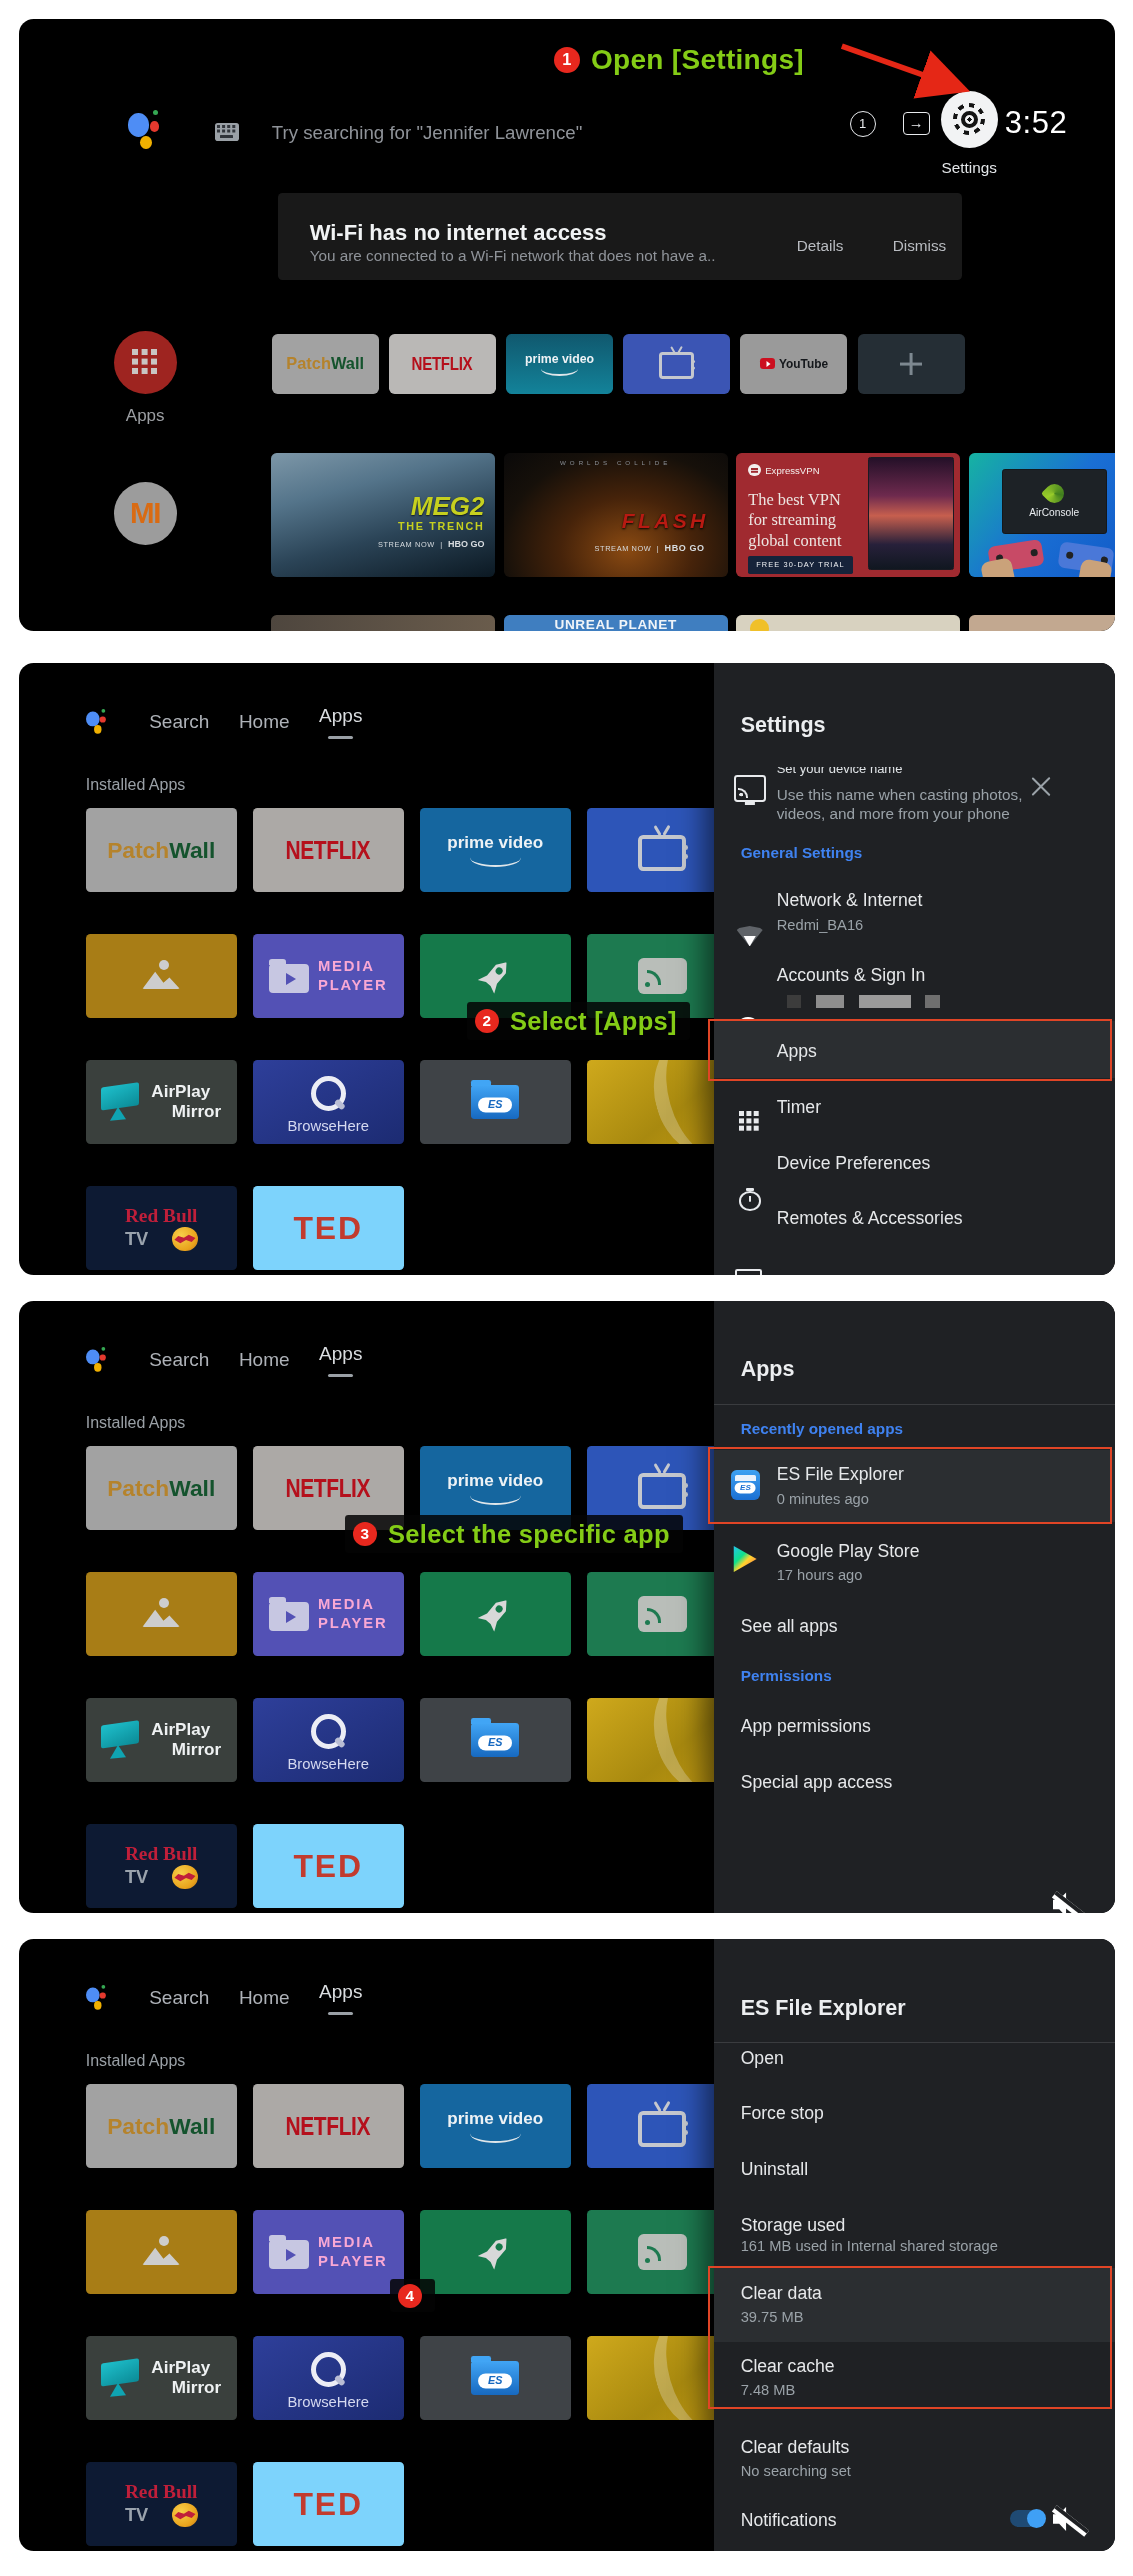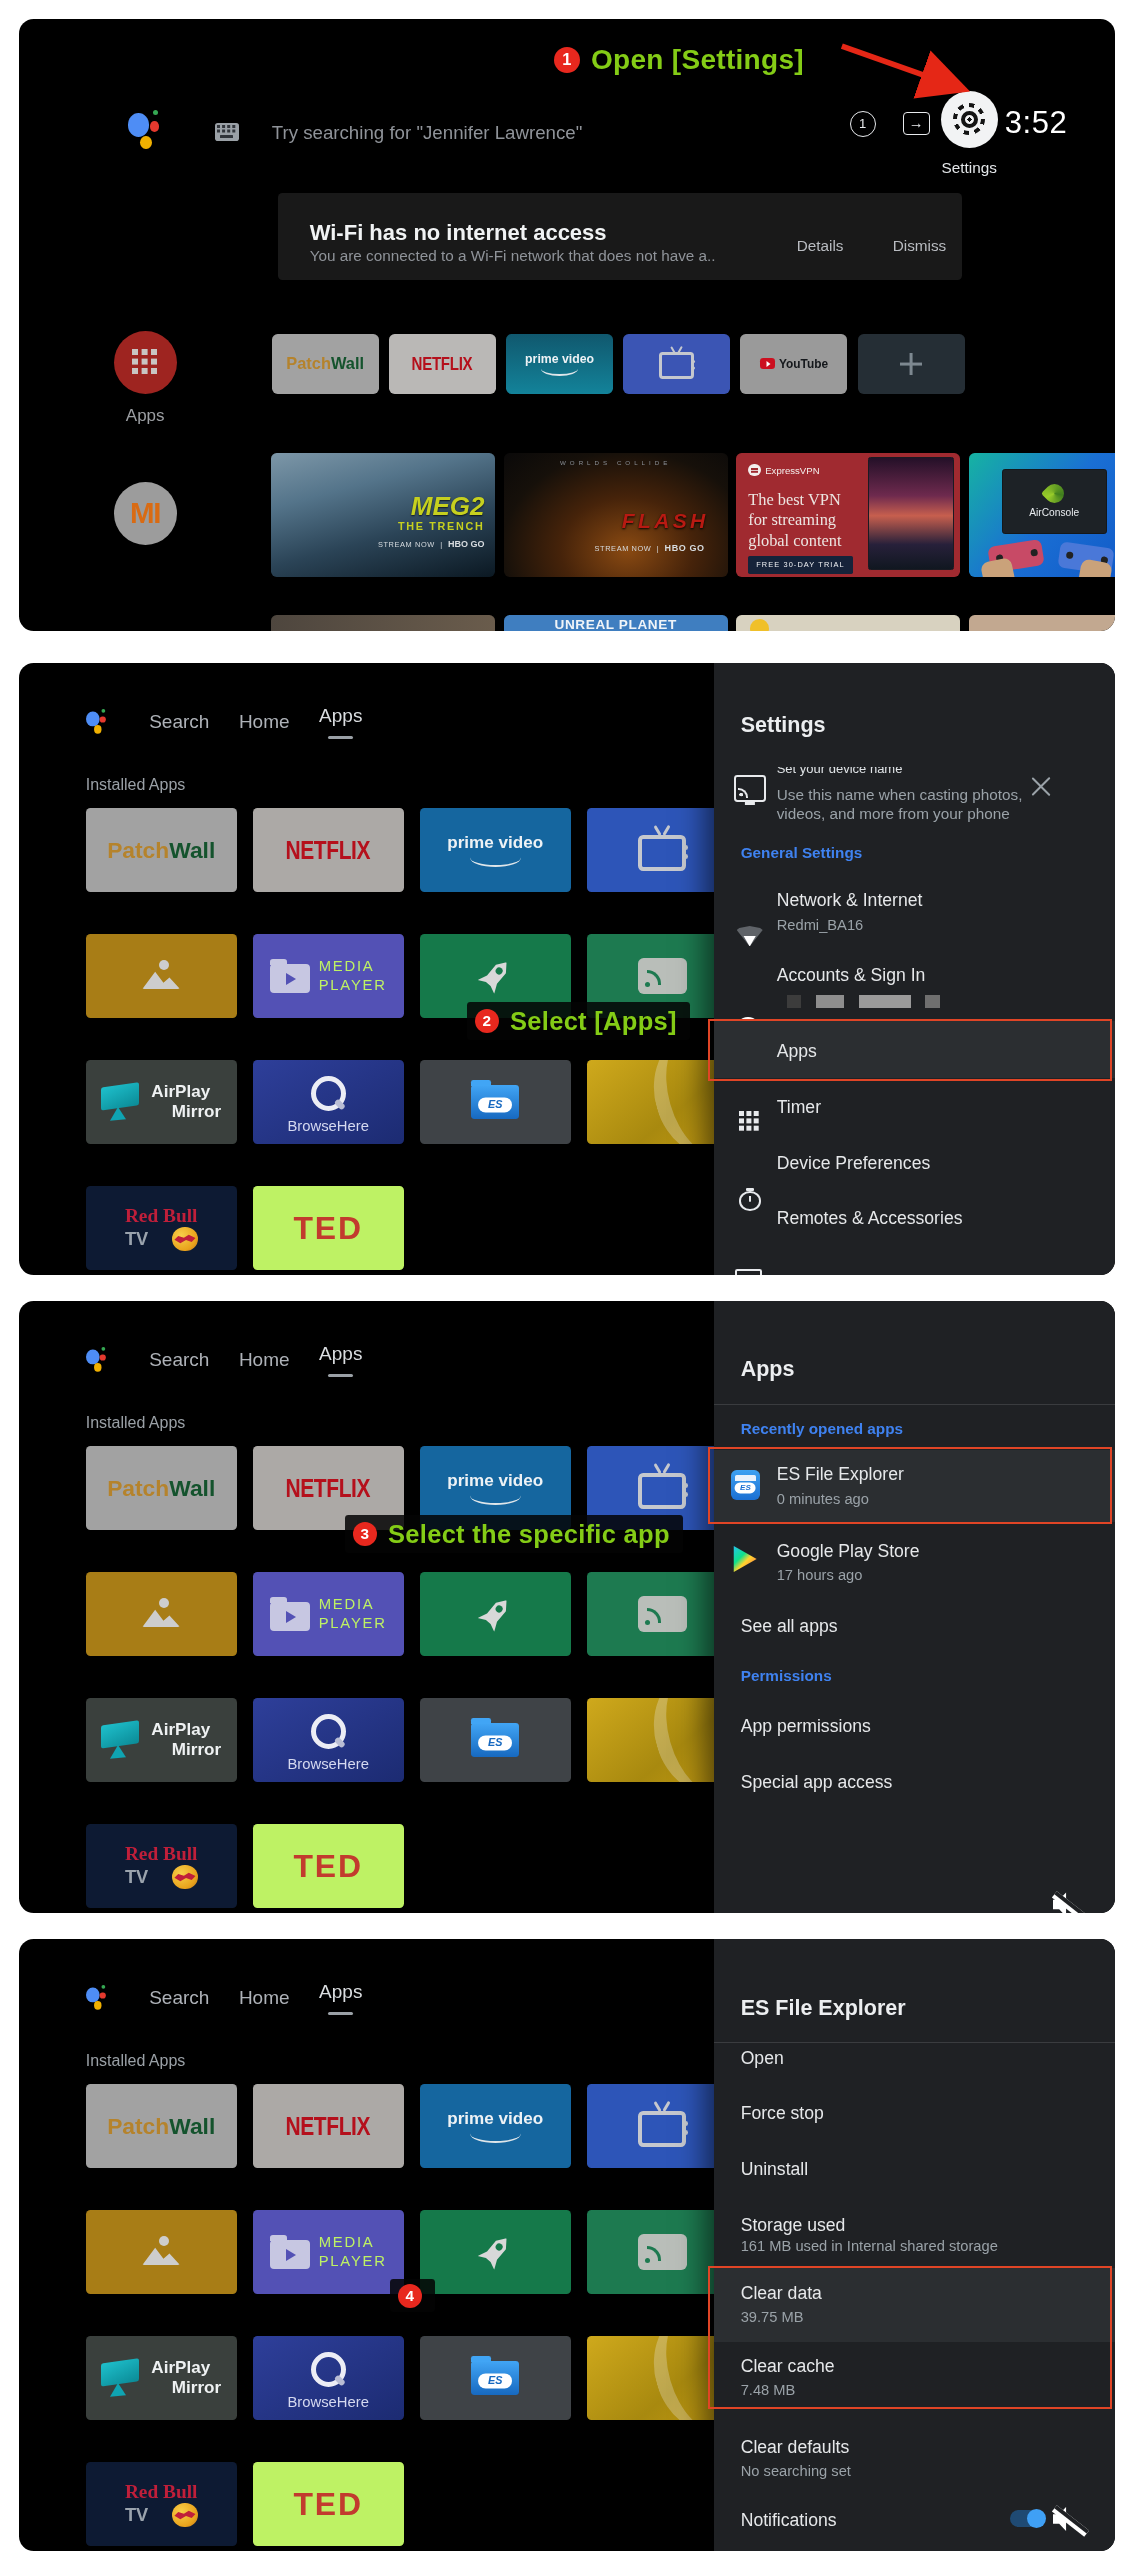--- a/index.html
+++ b/index.html
@@ -113,21 +113,21 @@
   .k-tv .ticon::after{right:34%;transform:rotate(30deg)}
   .k-tv .deco{display:block;position:absolute;right:33%;top:44%;width:.8em;height:.8em;border-radius:50%;background:#c5c8ce;box-shadow:0 1.6em 0 #c5c8ce}
   .k-gallery{background:#a87d16}
   .k-gallery .ticon{display:block;width:6.6em;height:4.6em;position:relative}
   .k-gallery .ticon::before{content:'';position:absolute;bottom:0;left:0;width:100%;height:72%;background:#cdcdcd;clip-path:polygon(0 100%,34% 8%,56% 66%,72% 38%,100% 100%);border-radius:.4em}
   .k-gallery .ticon::after{content:'';position:absolute;top:-12%;left:44%;width:1.8em;height:1.8em;border-radius:50%;background:#cdcdcd}
   .k-media{background:#5351b5;display:grid;grid-template-columns:auto auto;align-content:center;justify-content:center;column-gap:1.6em}
   .k-media .ticon{display:block;grid-row:1/3;width:7em;height:5.2em;background:#c7c7e2;border-radius:.7em;position:relative;margin-top:.9em}
   .k-media .ticon::before{content:'';position:absolute;top:-.9em;left:0;width:3em;height:1.2em;background:#c7c7e2;border-radius:.5em .5em 0 0}
   .k-media .ticon::after{content:'';position:absolute;top:50%;left:52%;transform:translate(-40%,-50%);border-left:1.9em solid #5351b5;border-top:1.2em solid transparent;border-bottom:1.2em solid transparent}
-  .k-media .w1,.k-media .w2{display:block;font-size:2.6em;letter-spacing:.12em;color:#bef264;font-weight:400;line-height:1.3}
+  .k-media .w1,.k-media .w2{display:block;font-size:2.6em;letter-spacing:.12em;color:#f9a8d4;font-weight:700;line-height:1.3}
   .k-media .w1{align-self:end}
   .k-media .w2{grid-column:2}
   .k-rocket{background:#15794a}
   .k-rocket .ticon{display:block;width:3.8em;height:6.4em;background:#d8d8d8;clip-path:polygon(50% 0%,80% 24%,80% 62%,100% 88%,64% 78%,36% 78%,0% 88%,20% 62%,20% 24%);transform:rotate(40deg);position:relative}
   .k-rocket .ticon::after{content:'';position:absolute;top:22%;left:50%;transform:translateX(-50%);width:1.3em;height:1.3em;border-radius:50%;background:#15794a}
   .k-cast{background:#1d7a50}
   .k-cast .ticon{display:block;width:8.6em;height:6.2em;background:#b9beb9;border-radius:1em;position:relative}
   .k-cast .ticon::before{content:'';position:absolute;left:1.3em;bottom:1.2em;width:.9em;height:.9em;border-radius:50%;background:#1d7a50}
   .k-cast .ticon::after{content:'';position:absolute;left:1.6em;bottom:1.6em;width:2em;height:2em;border-top:.6em solid #1d7a50;border-right:.6em solid #1d7a50;border-top-right-radius:100%}
   .k-airplay{background:#3a403d;display:grid;grid-template-columns:auto auto;align-content:center;justify-content:center;column-gap:1.4em}
@@ -145,21 +145,21 @@
   .k-es .ticon{display:block;width:8.4em;height:6em;background:linear-gradient(180deg,#41a5f5,#1769c0);border-radius:.6em;position:relative}
   .k-es .ticon::before{content:'';position:absolute;top:-.9em;left:0;width:3.4em;height:1.1em;background:#41a5f5;border-radius:.4em .4em 0 0}
   .k-es .ticon::after{content:'ES';position:absolute;left:50%;top:58%;transform:translate(-50%,-50%);background:#fff;border-radius:2em;padding:.15em .9em;font-size:1.9em;font-style:italic;font-weight:800;color:#1769c0}
   .k-yellow{background:linear-gradient(140deg,#cfa91c,#a8890f 60%,#c29a12)}
   .k-yellow .deco{display:block;position:absolute;right:-3em;top:-5em;width:15em;height:22em;border-left:2.6em solid rgba(240,240,240,.28);border-radius:50%;transform:rotate(-16deg)}
   .k-redbull{background:#0d1a33;display:grid;grid-template-columns:auto auto;align-content:center;justify-content:center;column-gap:.6em}
   .k-redbull .w1{display:block;grid-column:1/3;text-align:center;color:#c01f3a;font-size:3.4em;font-weight:700;font-family:"Liberation Serif",serif}
   .k-redbull .deco{display:block;width:4.4em;height:4.2em;border-radius:50%;background:radial-gradient(circle at 35% 35%,#f7cf4a,#e9a31c 65%,#b8701a);position:relative;justify-self:end}
   .k-redbull .deco::after{content:'';position:absolute;inset:22% 8%;background:#c01f3a;clip-path:polygon(0 55%,18% 28%,45% 40%,68% 18%,100% 42%,82% 72%,55% 58%,28% 82%)}
   .k-redbull .w2{display:block;color:#9aa3ad;font-size:3.2em;font-weight:800;align-self:center}
-  .k-ted{background:#bef264}
+  .k-ted{background:#7dd3fc}
   .k-ted .w1{display:block;color:#c23b2e;font-size:5.6em;font-weight:800;letter-spacing:.06em}
   .k-youtube{background:#9a9a9a;gap:.9em}
   .k-youtube .ticon{display:block;width:3.8em;height:2.7em;background:#cc0f1f;border-radius:.8em;position:relative}
   .k-youtube .ticon::after{content:'';position:absolute;left:50%;top:50%;transform:translate(-38%,-50%);border-left:1.2em solid #fff;border-top:.75em solid transparent;border-bottom:.75em solid transparent}
   .k-youtube .w1{display:block;color:#15181c;font-size:2.9em;font-weight:700}
   .k-plus{background:#252e35}
   .k-plus .ticon{display:block;width:5.4em;height:5.4em;position:relative}
   .k-plus .ticon::before{content:'';position:absolute;top:50%;left:0;width:100%;height:.7em;background:#7d8890;transform:translateY(-50%)}
   .k-plus .ticon::after{content:'';position:absolute;left:50%;top:0;height:100%;width:.7em;background:#7d8890;transform:translateX(-50%)}
   .favs .k-netflix{background:#bab8b6}

